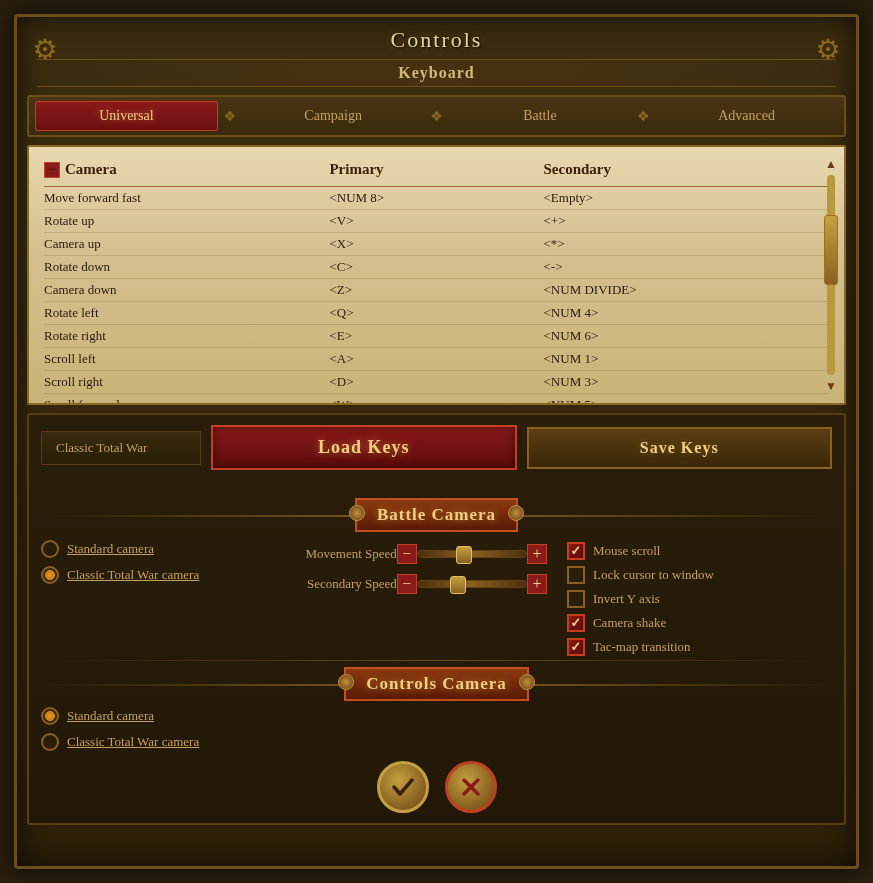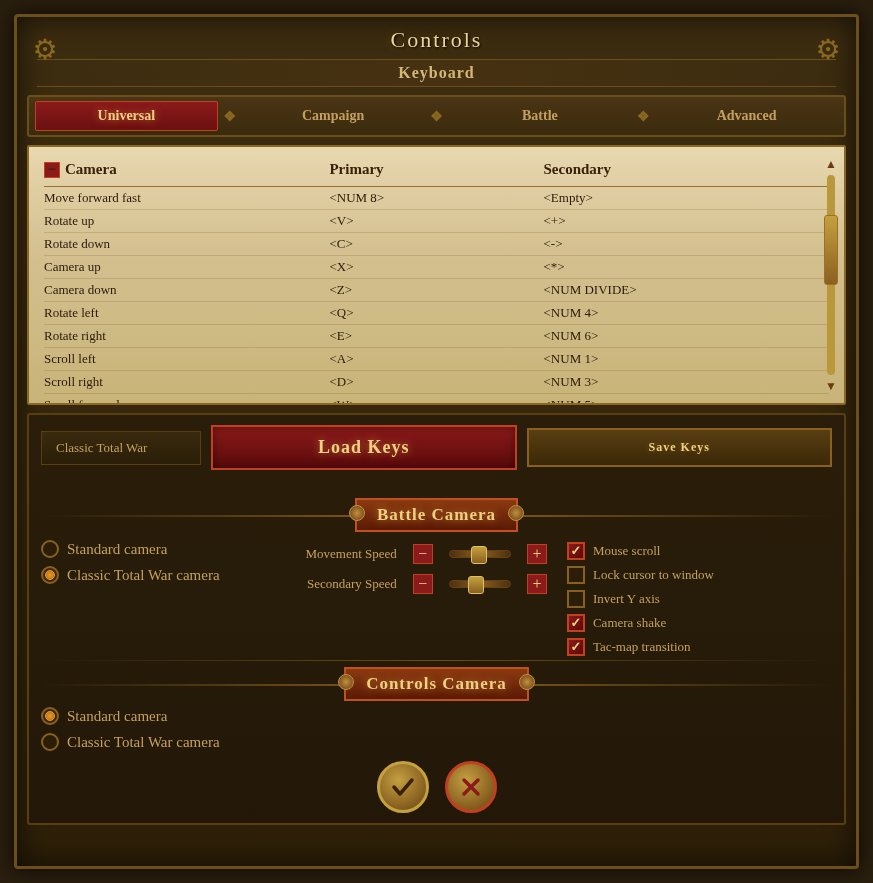--- a/index.html
+++ b/index.html
@@ -69,21 +69,20 @@
     
     .tabs-container {
       display: flex;
       align-items: center;
       margin: 8px 10px 0;
       background: linear-gradient(180deg, #4a3515 0%, #3a2a0c 100%);
       border: 2px solid #6b4e1a;
       border-radius: 3px;
       padding: 4px 6px;
       gap: 4px;
-      font-weight: bold;
     }
     .tab-separator {
       width: 16px;
       height: 20px;
       display: flex;
       align-items: center;
       justify-content: center;
       color: #8a6820;
       font-size: 14px;
     }
@@ -247,21 +246,21 @@
       letter-spacing: 1px;
       text-shadow: 0 0 8px rgba(255,200,100,0.5);
       box-shadow: inset 0 0 10px rgba(0,0,0,0.4);
     }
     .save-btn {
       flex: 1;
       background: linear-gradient(180deg, #5a3e12 0%, #3a2808 100%);
       border: 2px solid #8a6020;
       color: #f0d080;
       font-family: 'Georgia', serif;
-      font-size: 12px;
+      font-size: 16px;
       font-weight: bold;
       padding: 10px 20px;
       cursor: pointer;
       text-align: center;
       letter-spacing: 1px;
       text-shadow: 0 0 6px rgba(200,150,50,0.3);
     }
 
     
     .section-header {
@@ -333,35 +332,36 @@
     }
     .radio-dot {
       width: 10px;
       height: 10px;
       border-radius: 50%;
       background: radial-gradient(circle, #e8a020, #c06010);
       border: 1px solid #e8a020;
     }
     .radio-label {
       color: #c4a060;
-      font-size: 15px;
+      font-size: 13px;
+      text-decoration: underline;
     }
 
     
     .sliders-area {
       flex: 1.2;
       display: flex;
       flex-direction: column;
       gap: 10px;
       padding-top: 4px;
     }
     .slider-row {
       display: flex;
       align-items: center;
-      gap: 16px;
+      gap: 0;
     }
     .slider-label {
       color: #c4a060;
       font-size: 13px;
       width: 115px;
       text-align: right;
     }
     .slider-minus {
       width: 20px;
       height: 20px;
@@ -532,28 +532,28 @@
         <span>Move forward fast</span>
         <span>&lt;NUM 8&gt;</span>
         <span>&lt;Empty&gt;</span>
       </div>
       <div class="keybind-row">
         <span>Rotate up</span>
         <span>&lt;V&gt;</span>
         <span>&lt;+&gt;</span>
       </div>
       <div class="keybind-row">
+        <span>Camera up</span>
+        <span>&lt;X&gt;</span>
+        <span>&lt;*&gt;</span>
+      </div>
+      <div class="keybind-row">
         <span>Rotate down</span>
         <span>&lt;C&gt;</span>
         <span>&lt;-&gt;</span>
-      </div>
-      <div class="keybind-row">
-        <span>Camera up</span>
-        <span>&lt;X&gt;</span>
-        <span>&lt;*&gt;</span>
       </div>
       <div class="keybind-row">
         <span>Camera down</span>
         <span>&lt;Z&gt;</span>
         <span>&lt;NUM DIVIDE&gt;</span>
       </div>
       <div class="keybind-row">
         <span>Rotate left</span>
         <span>&lt;Q&gt;</span>
         <span>&lt;NUM 4&gt;</span>

